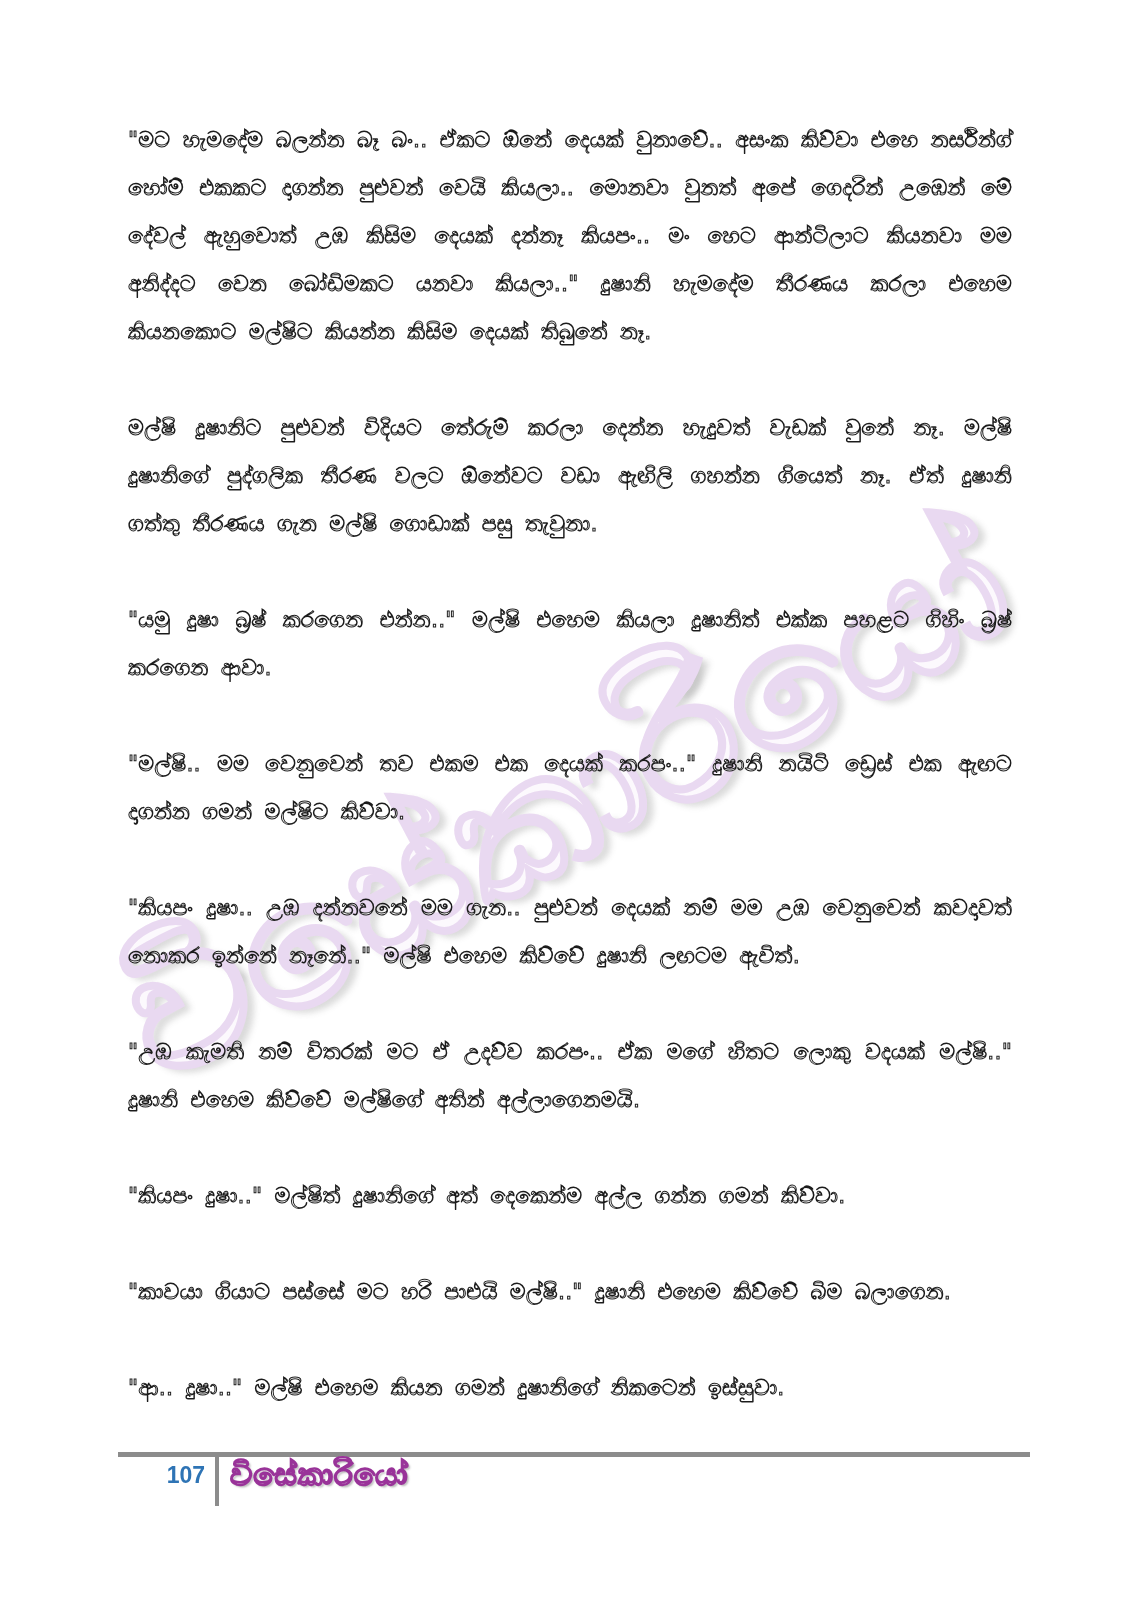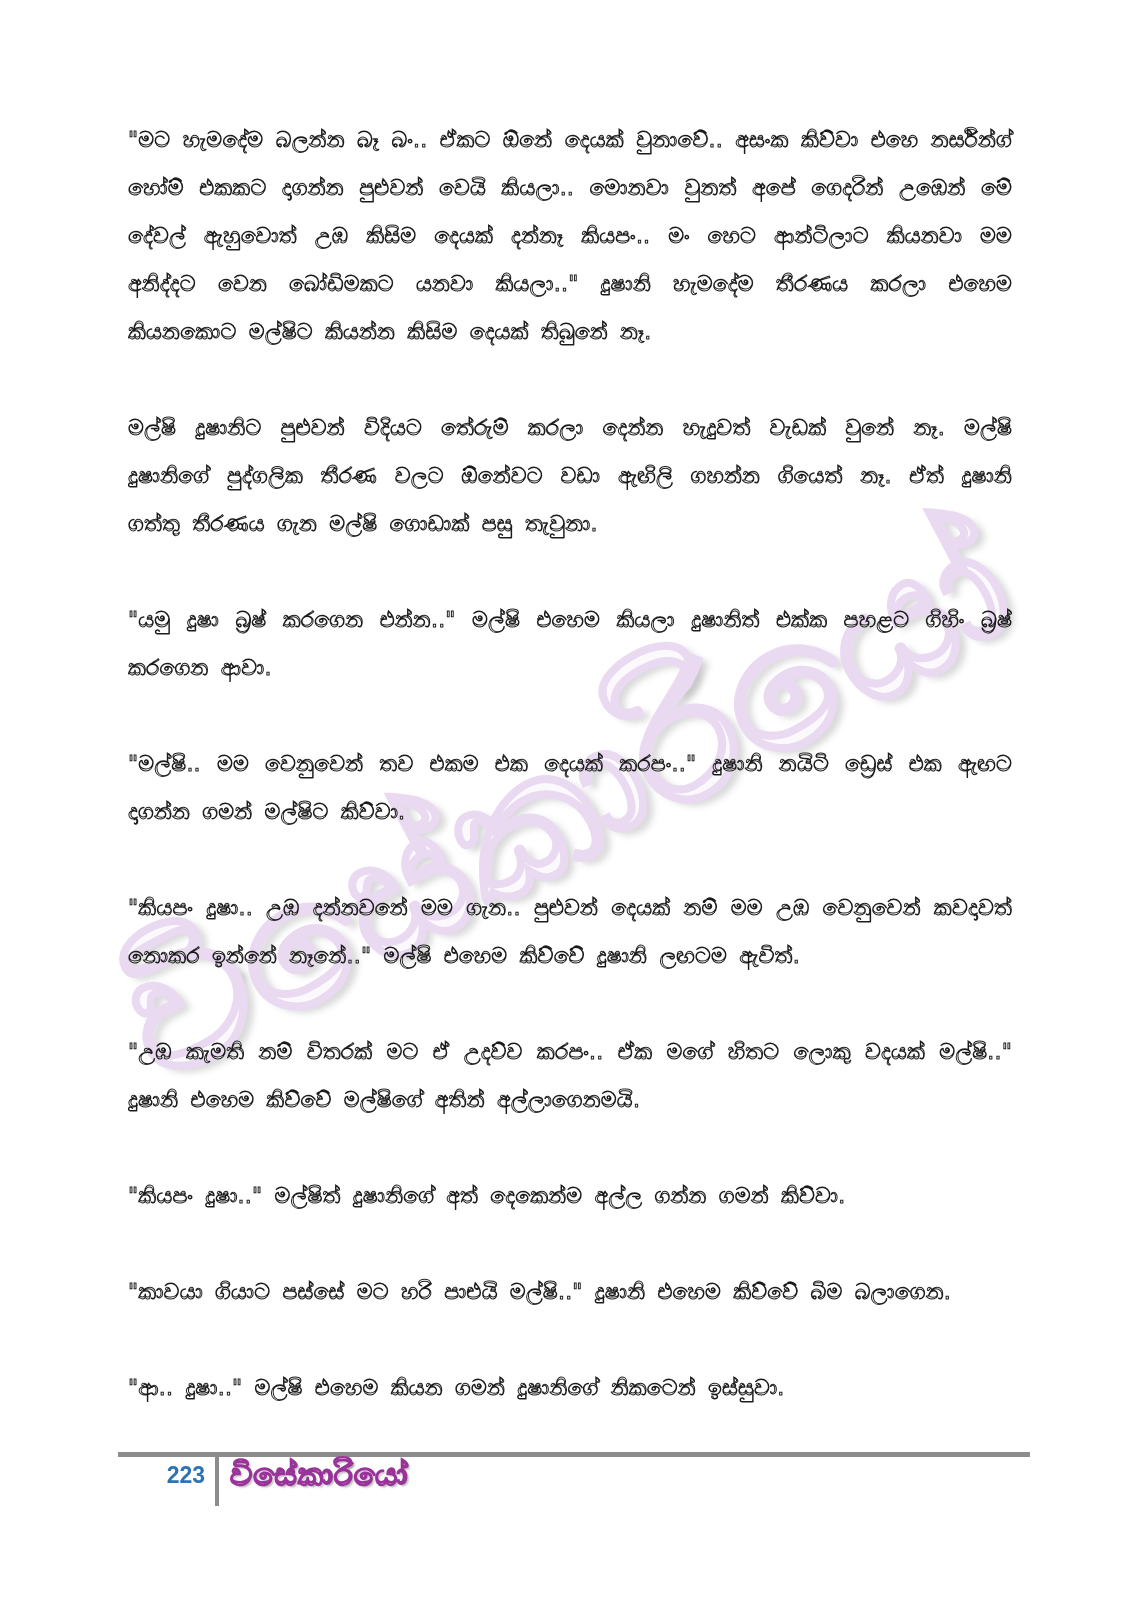--- a/index.html
+++ b/index.html
@@ -121,17 +121,17 @@
     <p class="para">"කියපං දුෂා.. උඹ දන්නවනේ මම ගැන.. පුළුවන් දෙයක් නම් මම උඹ වෙනුවෙන් කවදාවත් නොකර ඉන්නේ නෑනේ.." මල්ෂි එහෙම කිව්වේ දුෂානි ලඟටම ඇවිත්.</p>
     <p class="para">"උඹ කැමති නම් විතරක් මට ඒ උදව්ව කරපං.. ඒක මගේ හිතට ලොකු වදයක් මල්ෂි.." දුෂානි එහෙම කිව්වේ මල්ෂිගේ අතින් අල්ලාගෙනමයි.</p>
     <p class="para">"කියපං දුෂා.." මල්ෂිත් දුෂානිගේ අත් දෙකෙන්ම අල්ල ගන්න ගමන් කිව්වා.</p>
     <p class="para">"කාවයා ගියාට පස්සේ මට හරි පාළුයි මල්ෂි.." දුෂානි එහෙම කිව්වේ බිම බලාගෙන.</p>
     <p class="para">"ආ.. දුෂා.." මල්ෂි එහෙම කියන ගමන් දුෂානිගේ නිකටෙන් ඉස්සුවා.</p>
   </div>
 
   <div>
     <div class="footer-rule"></div>
     <div class="footer-vline"></div>
-    <div class="page-number">223</div>
+    <div class="page-number">107</div>
     <div class="book-title">විසේකාරියෝ</div>
   </div>
 
 </div>
 
 </body></html>

